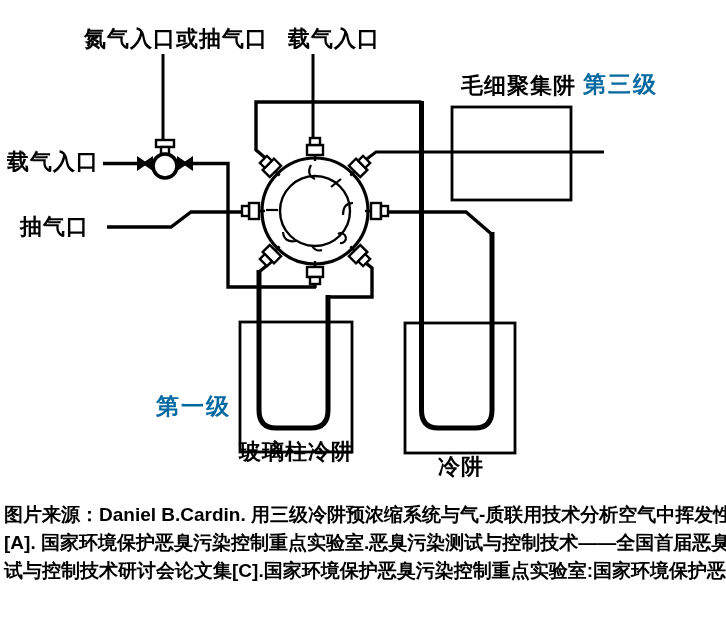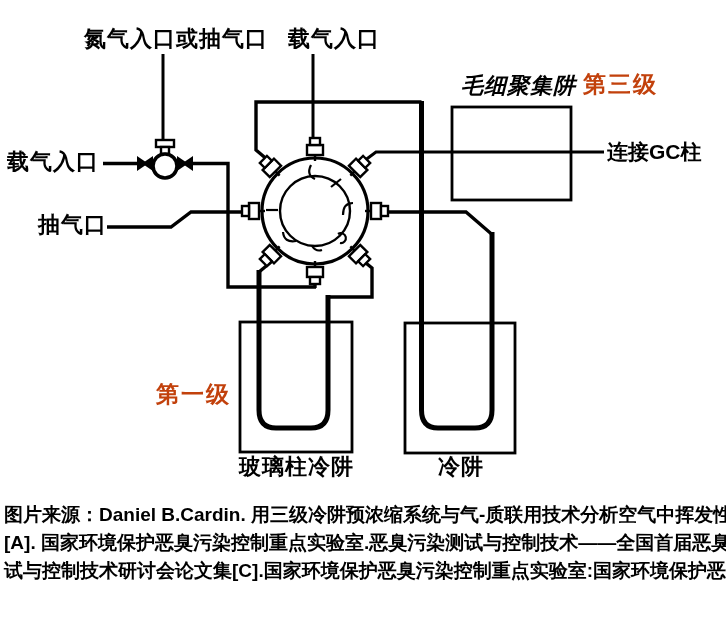--- a/index.html
+++ b/index.html
@@ -2,21 +2,21 @@
 <html><head>
 <meta charset="utf-8">
 <style>
   html,body{margin:0;padding:0;background:#fff;}
   #page{position:relative;width:726px;height:638px;background:#ffffff;overflow:hidden;
         font-family:"Liberation Sans","DejaVu Sans",sans-serif;}
   #diagram-svg{position:absolute;left:0;top:0;}
   .dlabel{position:absolute;font-weight:bold;color:#000;white-space:nowrap;line-height:1.1;}
   .fs22{font-size:22px;letter-spacing:1px;}
   .fs21{font-size:21px;}
-  .stage{font-size:23px;color:#c2410c;letter-spacing:2px;}
+  .stage{font-size:23px;color:#0369a1;letter-spacing:2px;}
   #caption{position:absolute;left:4px;top:501px;width:719px;}
   .capline{font-size:19px;font-weight:bold;color:#000;line-height:28px;white-space:nowrap;
            letter-spacing:0px;}
 </style>
 </head>
 <body>
 
 <div id="page">
 
   <svg id="diagram-svg" width="726" height="500" viewBox="0 0 726 500">
@@ -117,27 +117,26 @@
             <line x1="0" y1="-50" x2="0" y2="-57" stroke="#000" stroke-width="2.4"></line>
             <rect x="-8" y="-66" width="16" height="10" fill="#fff" stroke="#000" stroke-width="2.4"></rect>
             <rect x="-5" y="-73" width="10" height="7" fill="#fff" stroke="#000" stroke-width="2.4"></rect>
           </g>
       </g>
     </g>
   </svg>
 
   <div class="dlabel fs22" style="left:84px;top:27px;">氮气入口或抽气口</div>
   <div class="dlabel fs22" style="left:288px;top:27px;">载气入口</div>
-  <div class="dlabel fs22" style="left:461px;top:74px;font-style:italic;">毛细聚集阱</div>
+  <div class="dlabel fs22" style="left:461px;top:74px;">毛细聚集阱</div>
   <div class="dlabel stage" style="left:583px;top:72px;">第三级</div>
-  <div class="dlabel fs21" style="left:607px;top:140px;">连接GC柱</div>
   <div class="dlabel fs22" style="left:7px;top:150px;">载气入口</div>
-  <div class="dlabel fs22" style="left:38px;top:215px;font-family:Liberation Mono, monospace;">抽气口</div>
-  <div class="dlabel stage" style="left:156px;top:382px;">第一级</div>
-  <div class="dlabel fs22" style="left:239px;top:455px;">玻璃柱冷阱</div>
+  <div class="dlabel fs22" style="left:20px;top:215px;">抽气口</div>
+  <div class="dlabel stage" style="left:156px;top:394px;">第一级</div>
+  <div class="dlabel fs22" style="left:239px;top:440px;">玻璃柱冷阱</div>
   <div class="dlabel fs22" style="left:438px;top:455px;text-align:center;">冷阱</div>
 
   <div id="caption">
     <div class="capline">图片来源：Daniel B.Cardin. 用三级冷阱预浓缩系统与气-质联用技术分析空气中挥发性硫化物</div>
     <div class="capline">[A]. 国家环境保护恶臭污染控制重点实验室.恶臭污染测试与控制技术——全国首届恶臭污染测</div>
     <div class="capline">试与控制技术研讨会论文集[C].国家环境保护恶臭污染控制重点实验室:国家环境保护恶臭污染</div>
   </div>
 
 </div>
 

